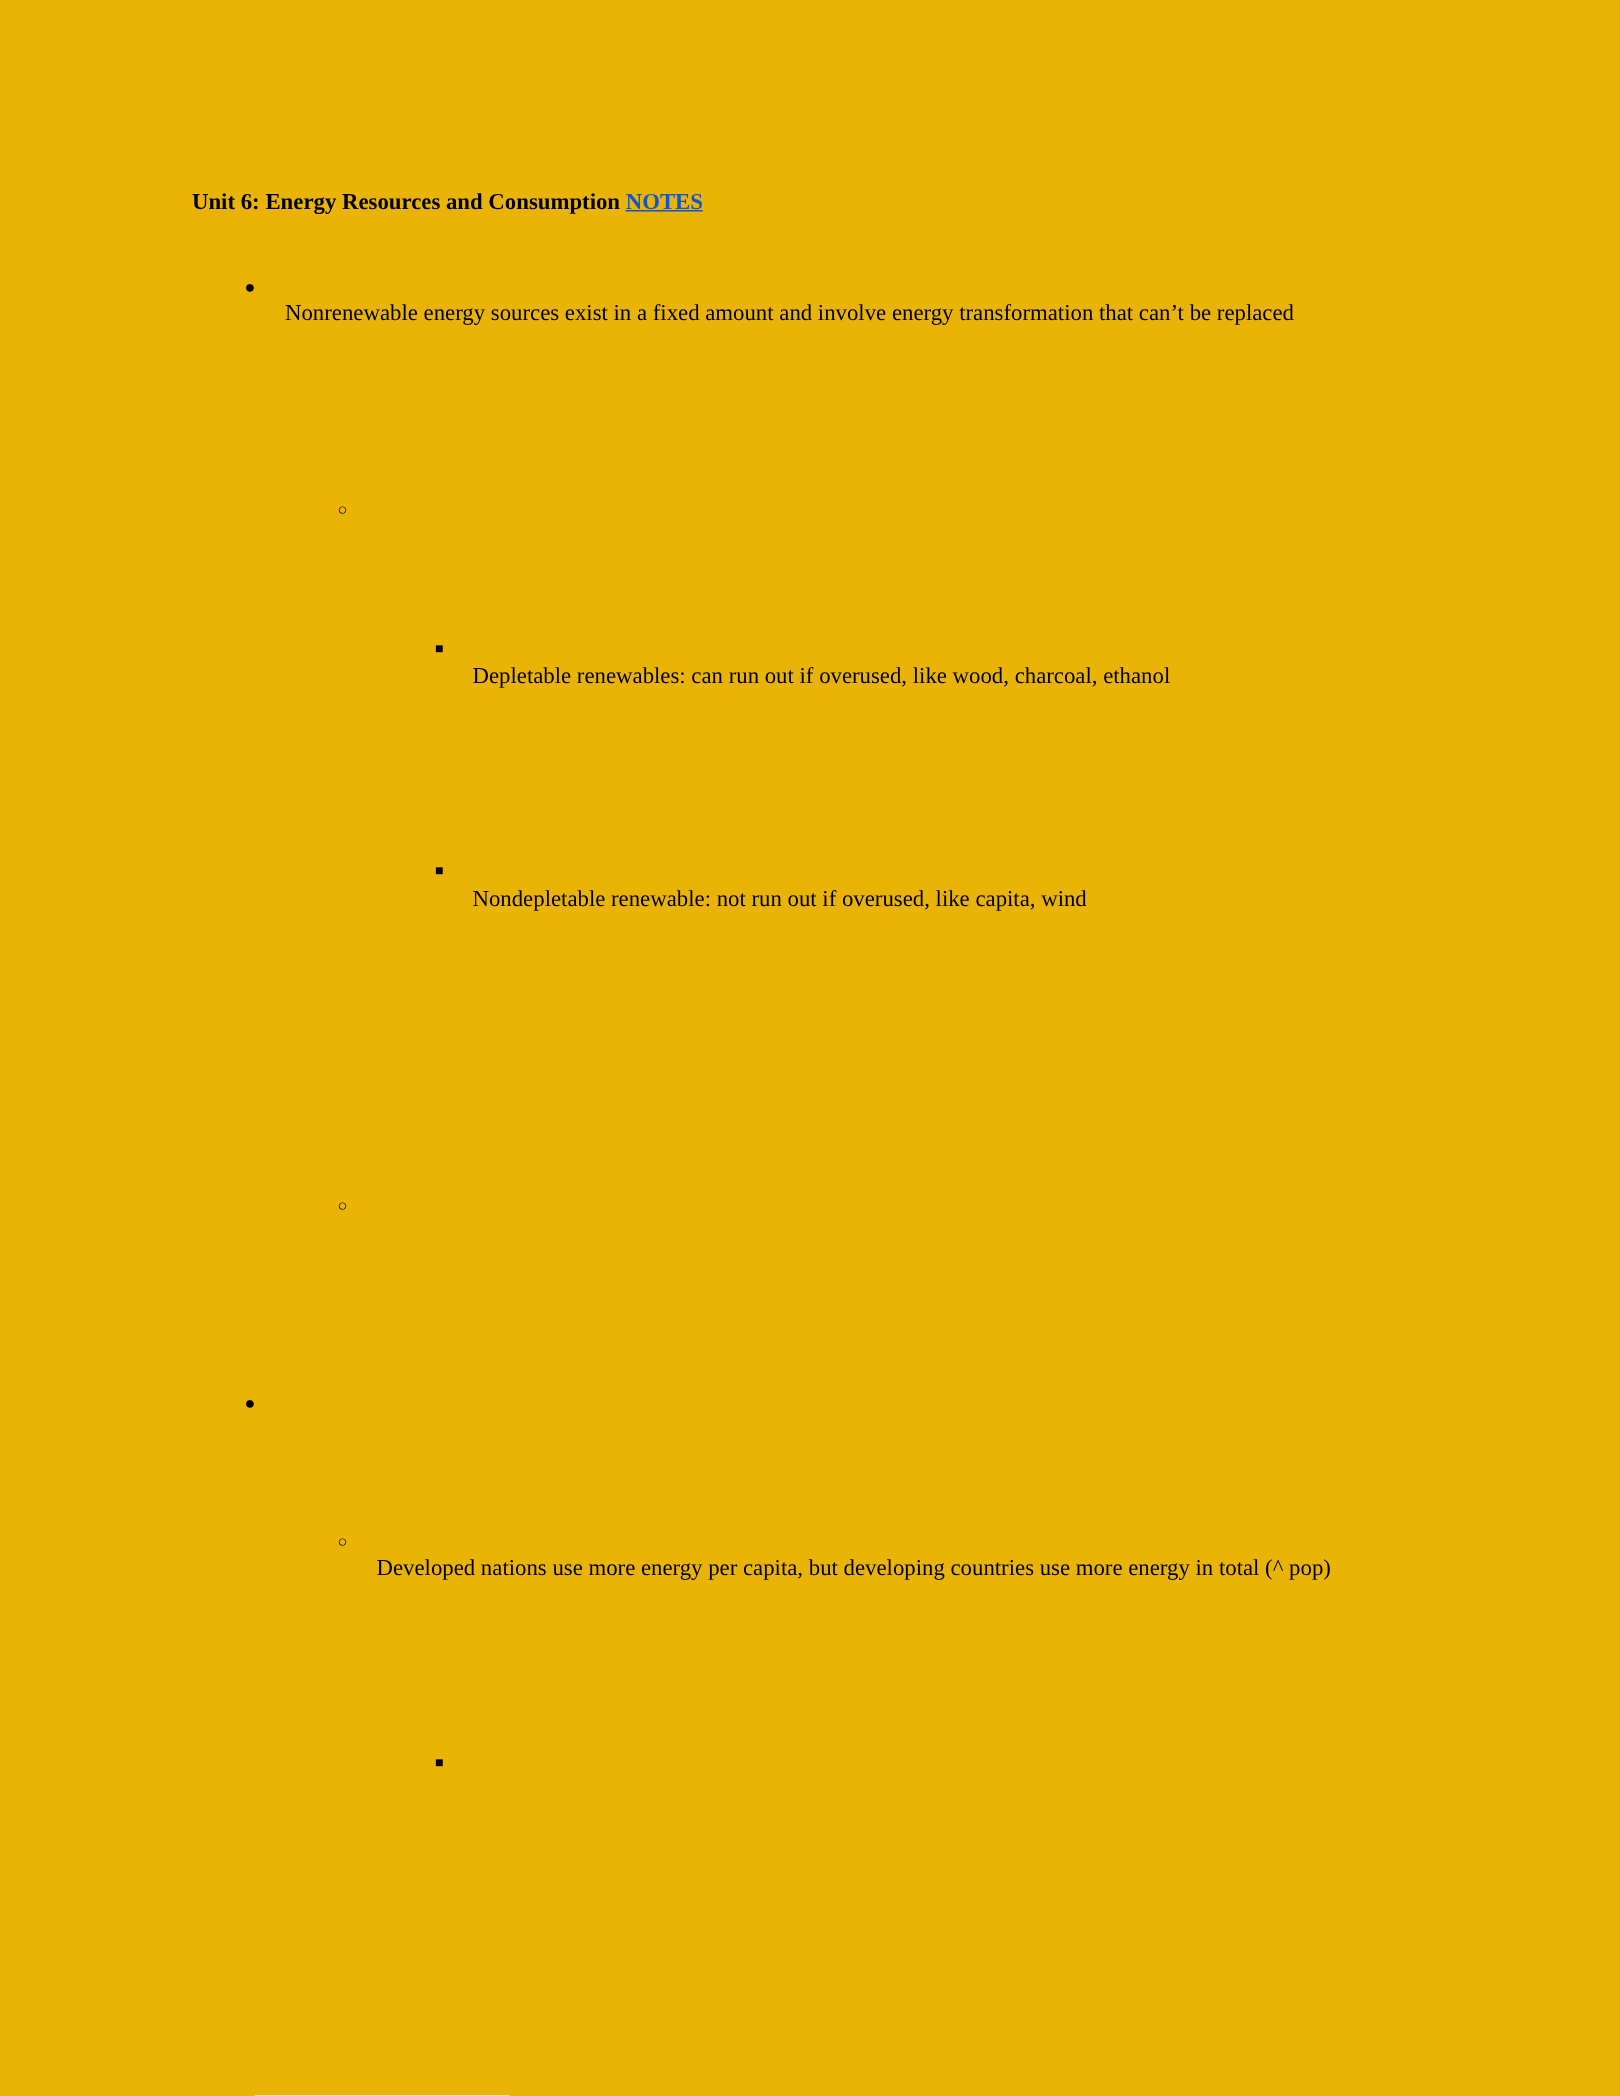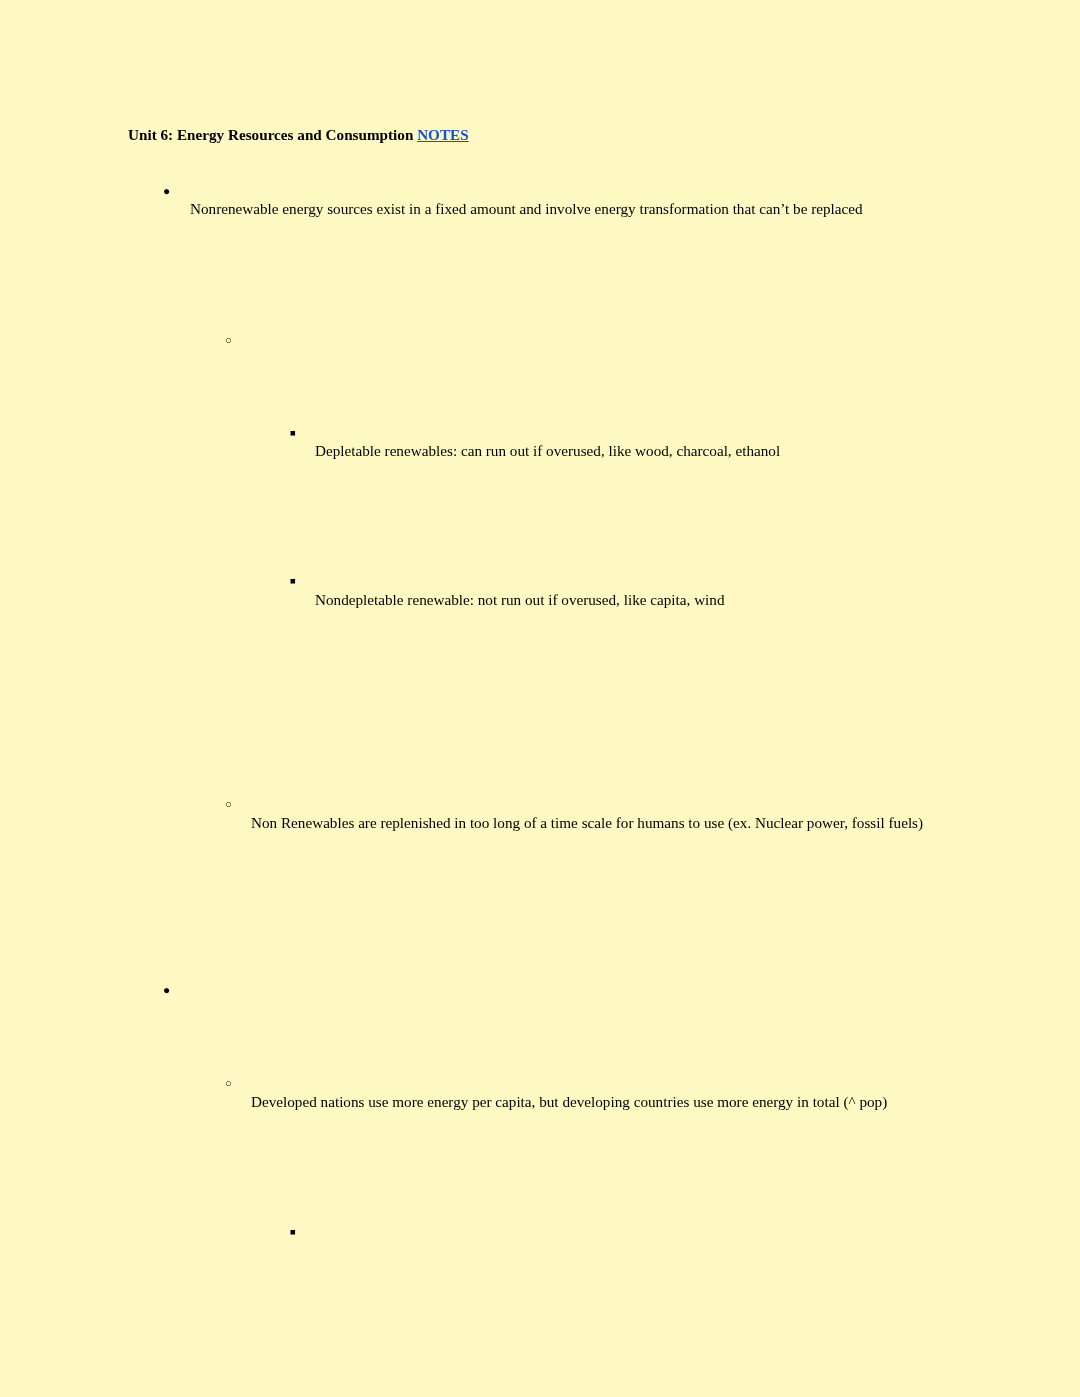--- a/index.html
+++ b/index.html
@@ -5,21 +5,21 @@
 <style>
   html, body {
     margin: 0;
     padding: 0;
     background: #ffffff;
   }
   .page {
     position: relative;
     width: 1080px;
     height: 1397px;
-    background: #fef9c3;
+    background: #eab308;
     overflow: hidden;
     font-family: "Liberation Serif", "DejaVu Serif", serif;
     color: #000000;
   }
   .doc-body {
     position: absolute;
     left: 128px;
     top: 126px;
     width: 836px;
   }
@@ -93,21 +93,20 @@
                 <span class="btext">Depletable renewables: can run out if overused, like wood, charcoal, ethanol</span>
               </li>
               <li class="item">
                 <span class="bullet">■</span>
                 <span class="btext">Nondepletable renewable: not run out if overused, like capita, wind</span>
               </li>
             </ul>
           </li>
           <li class="item">
             <span class="bullet">○</span>
-            <span class="btext">Non Renewables are replenished in too long of a time scale for humans to use (ex. Nuclear power, fossil fuels)</span>
           </li>
         </ul>
       </li>
 
       <li class="item">
         <span class="bullet">●</span>
         <ul class="lvl l2">
           <li class="item">
             <span class="bullet">○</span>
             <span class="btext">Developed nations use more energy per capita, but developing countries use more energy in total (^ pop)</span>

